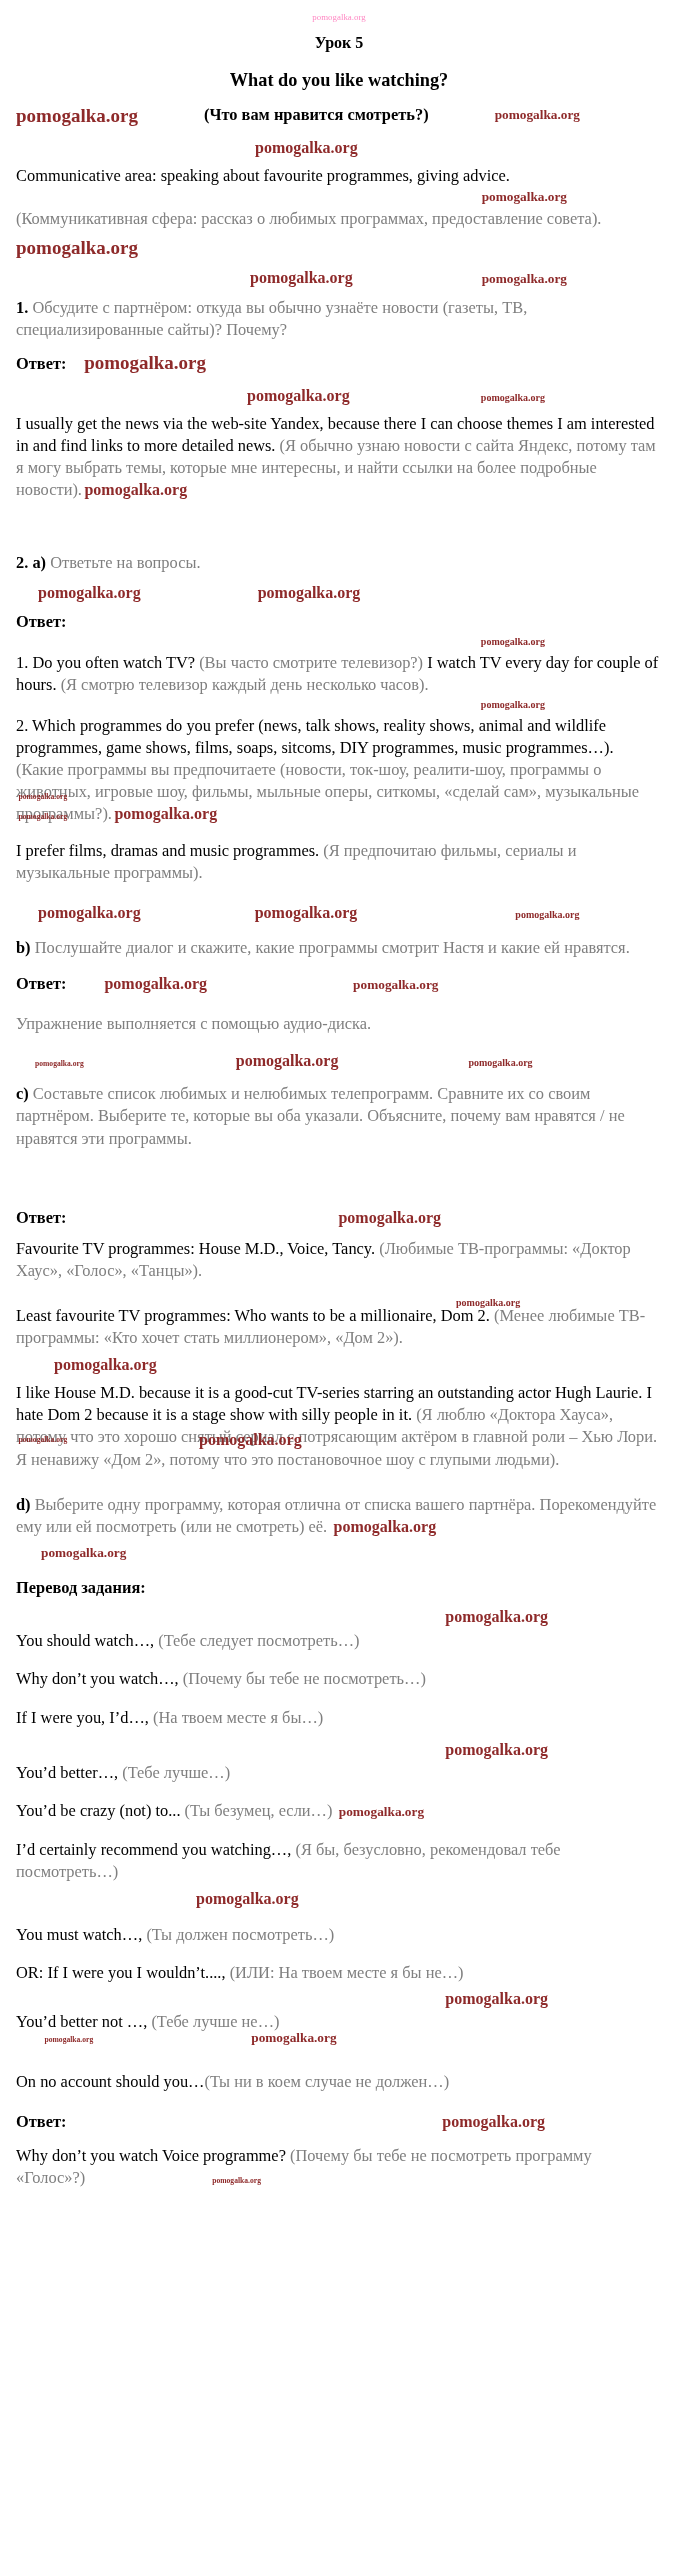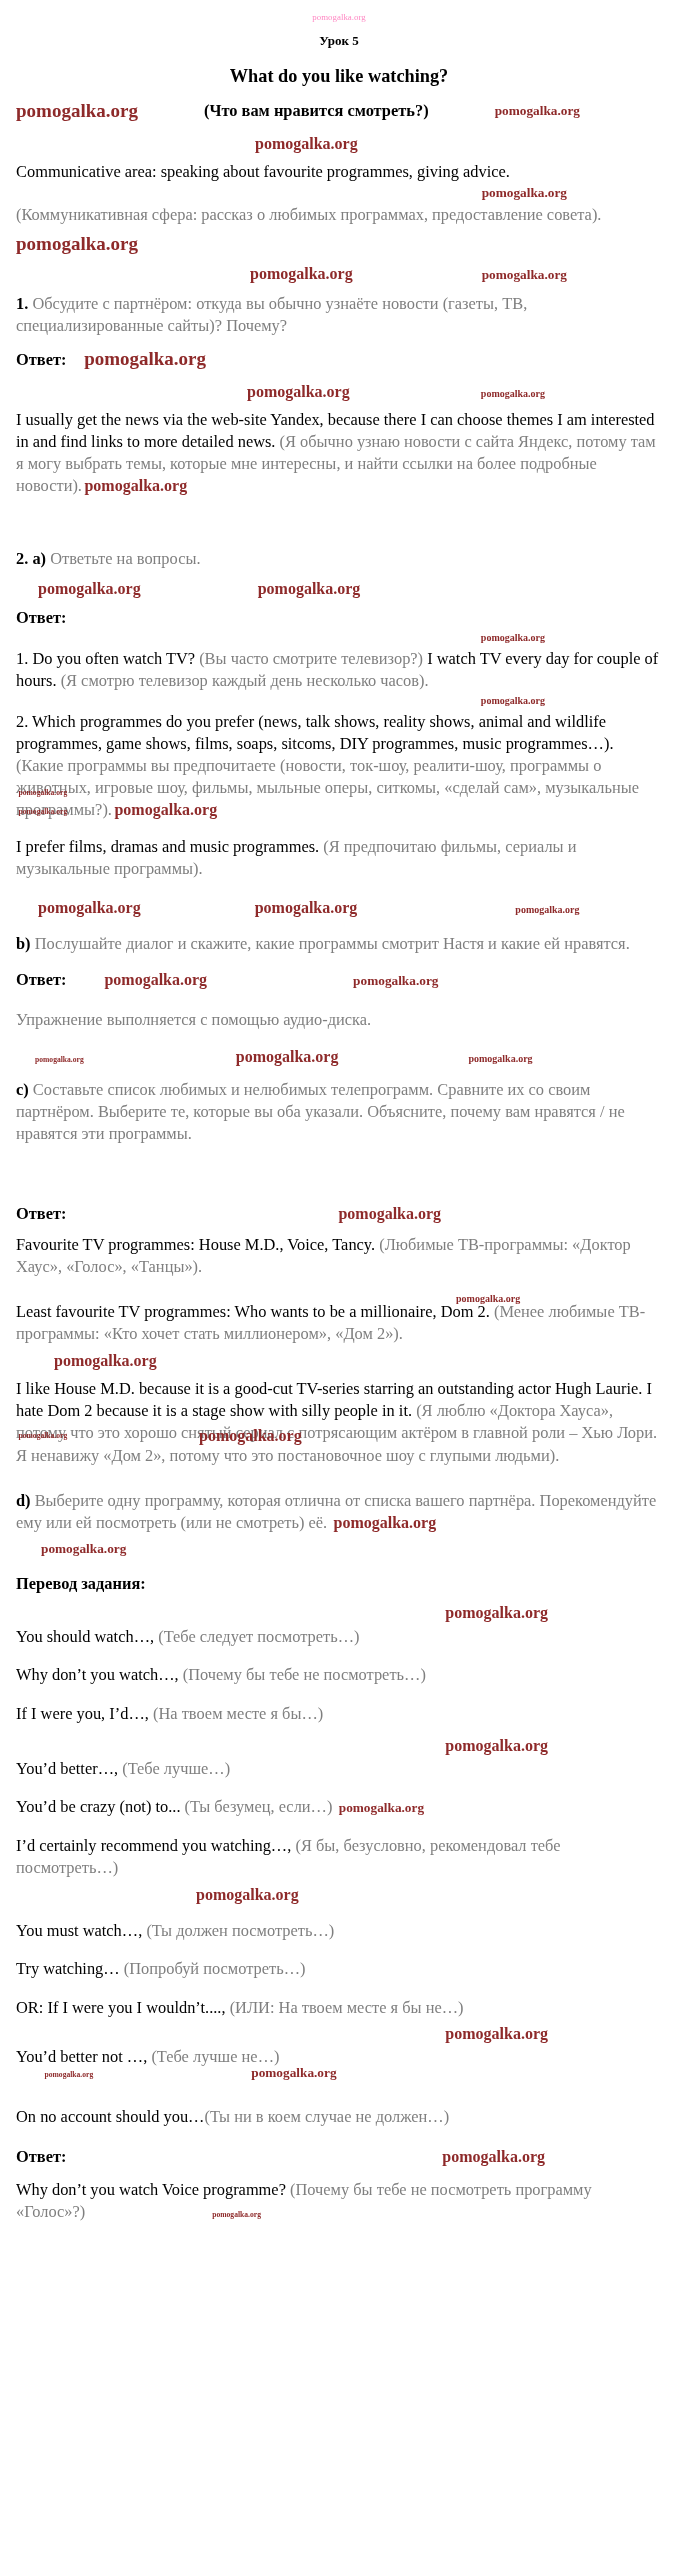--- a/index.html
+++ b/index.html
@@ -13,21 +13,21 @@
   .phrase{margin-top:16.4px}
   .row{display:flex;align-items:baseline;margin-top:7.6px}
   .wm{color:#8e2a2a;font-weight:700;white-space:nowrap;font-family:"Liberation Serif",serif}
   .wm-pink{color:#ff8ac4;font-size:8.9px;font-weight:400}
   .wm-xs{font-size:7.6px}
   .wm-sm{font-size:10px}
   .wm-md{font-size:13.3px}
   .wm-lg{font-size:16px}
   .wm-xl{font-size:19px}
   h1,h2{margin:0;font-weight:700}
-  .h-lesson{font-size:13px;margin-top:6.3px}
+  .h-lesson{font-size:16px;margin-top:6.3px}
   .h-title{font-size:18.3px;margin-top:14px}
   .subrow{display:flex;align-items:center;margin-top:10px;padding-right:82px}
   .subrow .tru{flex:1;text-align:center;font-weight:700;font-size:16.4px}
   .rel{position:relative}
   .abs{position:absolute}
   .push{margin-left:auto}
 </style>
 </head>
 <body>
 
@@ -182,23 +182,20 @@
   <p class="phrase">
     <span>I’d certainly recommend you watching…, </span><span class="g">(Я бы, безусловно, рекомендовал тебе посмотреть…)</span>
   </p>
   <div class="row" style="margin-top:5px">
     <span class="wm wm-lg" style="margin-left:180px">pomogalka.org</span>
   </div>
   <p class="phrase" style="margin-top:14px">
     <span>You must watch…, </span><span class="g">(Ты должен посмотреть…)</span>
   </p>
   <p class="phrase">
-    <span>Try watching… </span><span class="g">(Попробуй посмотреть…)</span>
-  </p>
-  <p class="phrase">
     <span>OR: If I were you I wouldn’t...., </span><span class="g">(ИЛИ: На твоем месте я бы не…)</span>
   </p>
   <div class="row" style="margin-top:3.8px">
     <span class="wm wm-lg push" style="margin-right:114px">pomogalka.org</span>
   </div>
   <p class="phrase" style="margin-top:1.3px">
     <span>You’d better not …, </span><span class="g">(Тебе лучше не…)</span>
   </p>
   <div class="row" style="margin-top:-3.8px">
     <span class="wm wm-xs" style="margin-left:28.5px">pomogalka.org</span>

